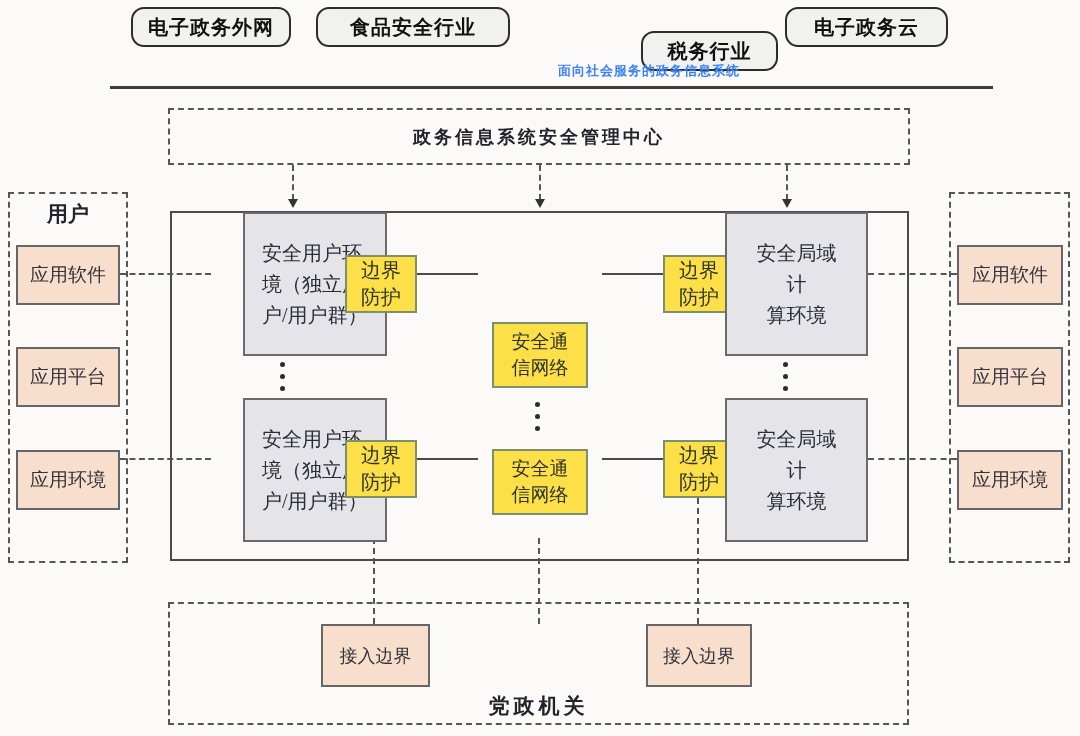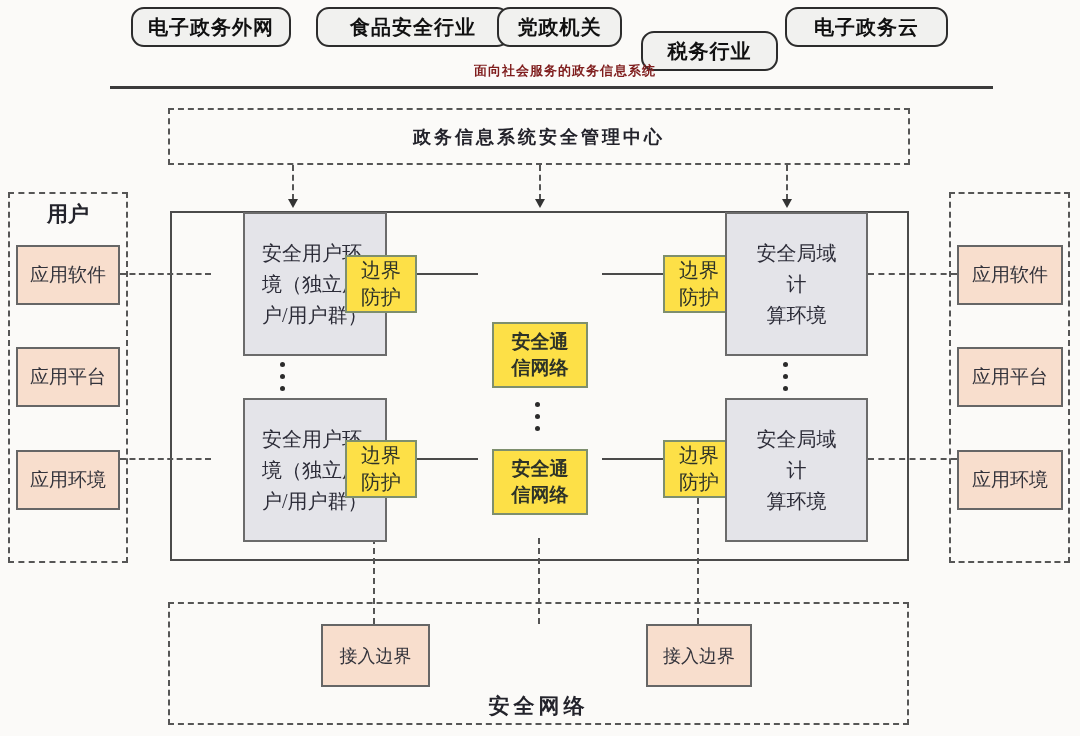--- a/index.html
+++ b/index.html
@@ -14,42 +14,42 @@
   }
   .abs{position:absolute;box-sizing:border-box;}
   
   .tbox{
     background:#f1f1ef;border:2px solid #2c2c2c;border-radius:13px;
     display:flex;align-items:center;justify-content:center;
     font-size:20px;font-weight:700;letter-spacing:1px;color:#111;
     height:40px;
   }
   .caption{
-    font-size:13px;font-weight:600;color:#7f1d1d;text-align:center;letter-spacing:1px;
+    font-size:13px;font-weight:600;color:#3b82f6;text-align:right;letter-spacing:1px;
   }
   .hline{background:#3b3b3b;}
   
   .dashed-panel{border:2px dashed #565656;}
   .panel-title{font-weight:600;text-align:center;color:#23232b;}
   
   .core-box{border:2px solid #4b4b4b;}
   
   .gray{
     background:#e4e4e9;border:2px solid #6b6b6b;
     display:flex;align-items:center;justify-content:center;
     font-size:20px;line-height:1.55;color:#2c2c38;white-space:pre-line;
   }
   .gray.left-text{justify-content:flex-start;text-align:left;padding:16px 17px;margin-left:32px;}
   .gray.center-text{text-align:center;}
   .green{
     background:#fde047;border:2px solid #7e8f6e;
     display:flex;align-items:center;justify-content:center;
     font-size:20px;line-height:1.35;color:#2e3328;text-align:center;white-space:pre-line;
   }
-  .green-sm{font-size:19px;font-weight:bold;}
+  .green-sm{font-size:19px;}
   .pink{
     background:#f8decd;border:2px solid #666;
     display:flex;align-items:center;justify-content:center;
     font-size:19px;color:#33333b;text-align:center;
   }
   .netgray{
     background:#e4e4e9;border:2px solid #6b6b6b;
     font-size:20px;color:#2c2c38;text-align:center;white-space:pre-line;line-height:1.5;
   }
   .net-title{padding-top:14px;}
@@ -69,23 +69,20 @@
 </head>
 <body>
 
 <div id="canvas">
 
   <div class="abs tbox" style="left:131px;top:7px;width:160px;">
       <span>电子政务外网</span>
     </div>
   <div class="abs tbox" style="left:316px;top:7px;width:194px;">
       <span>食品安全行业</span>
-    </div>
-  <div class="abs tbox" style="left:497px;top:7px;width:125px;">
-      <span>党政机关</span>
     </div>
   <div class="abs tbox" style="left:641px;top:7px;width:137px;margin-top:24px;">
       <span>税务行业</span>
     </div>
   <div class="abs tbox" style="left:785px;top:7px;width:163px;">
       <span>电子政务云</span>
     </div>
 
   <div class="abs caption" style="left:390px;top:62px;width:350px;">面向社会服务的政务信息系统</div>
   <div class="abs hline" style="left:110px;top:86px;width:883px;height:3px;"></div>
@@ -181,15 +178,15 @@
       <i></i>
     </div>
 
   <div class="abs dashed-panel" style="left:168px;top:602px;width:741px;height:123px;"></div>
   <div class="abs pink" style="left:321px;top:624px;width:109px;height:63px;font-size:18px;">
       <span>接入边界</span>
     </div>
   <div class="abs pink" style="left:646px;top:624px;width:106px;height:63px;font-size:18px;">
       <span>接入边界</span>
     </div>
-  <div class="abs panel-title" style="left:168px;top:692px;width:741px;font-size:21px;letter-spacing:4px;">安全网络</div>
+  <div class="abs panel-title" style="left:168px;top:692px;width:741px;font-size:21px;letter-spacing:4px;">党政机关</div>
 
 </div>
 
 </body></html>

